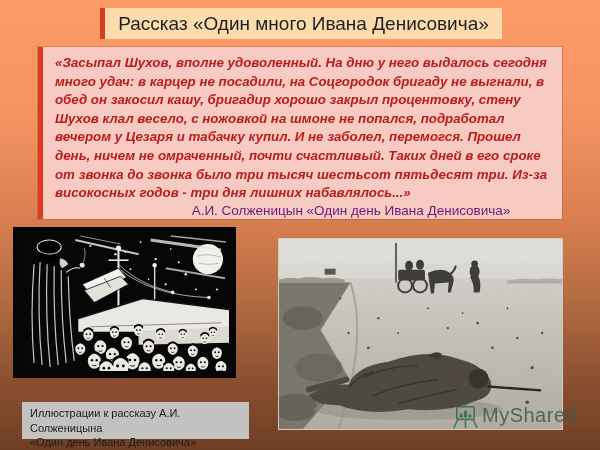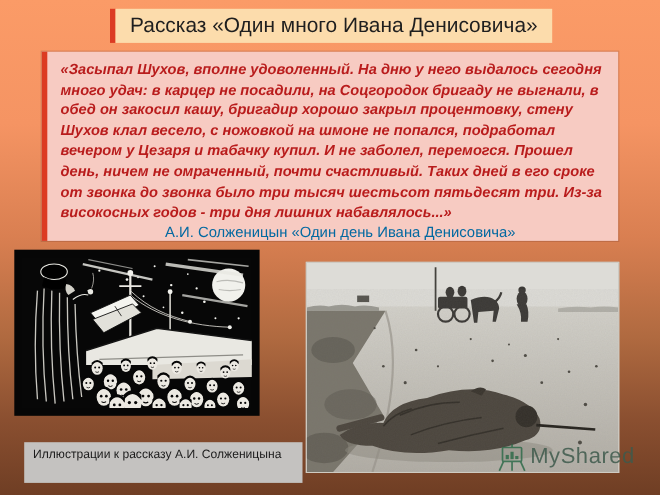--- a/index.html
+++ b/index.html
@@ -26,38 +26,38 @@
     position: absolute; left: 38px; top: 47px; width: 524px; height: 172px;
     background: #f7cbc2; border-left: 5px solid #dc3b22;
     padding: 7px 10px 4px 12px;
     outline: 1px solid rgba(120,60,40,0.25);
   }
   .quote-text {
     font-style: italic; font-weight: bold; color: #b91c1c;
     font-size: 13.3px; line-height: 18.6px;
   }
   .attribution {
-    color: #0369a1; font-size: 13.5px; margin-top: 0;
-    padding-left: 95px; white-space: nowrap;
+    color: #701a75; font-size: 13.5px; margin-top: 0;
+    text-align: center; padding-left: 95px; white-space: nowrap;
   }
 
   .illustration-frame {
     position: absolute; left: 13px; top: 227px; width: 223px; height: 151px;
     background: #060606; padding: 7px;
   }
   .illustration-frame svg { width: 100%; height: 100%; display: block; }
 
   .photo-frame {
     position: absolute; left: 278px; top: 238px; width: 285px; height: 192px;
     border: 1px solid #cfcbc2; background: #c6c3bc;
   }
   .photo-frame svg { width: 100%; height: 100%; display: block; }
 
   .caption-box {
-    position: absolute; left: 22px; top: 402px; width: 253px; height: 37px;
+    position: absolute; left: 22px; top: 402px; width: 227px; height: 37px;
     background: #c4c2c0; color: #1b1b1b;
     font-size: 11px; line-height: 14.5px; padding: 4px 6px 3px 8px;
   }
 
   .watermark {
     position: absolute; left: 452px; top: 401px; height: 28px;
     display: flex; align-items: center; gap: 3px; text-align: right;
   }
   .watermark svg { width: 27px; height: 27px; }
   .watermark-text {
@@ -272,20 +272,21 @@
         <circle cx="265" cy="95" r="1.2"></circle>
           <circle cx="215" cy="110" r="1.3"></circle>
           <circle cx="62" cy="60" r="1"></circle>
       </g>
       <rect x="0" y="40" width="285" height="152" filter="url(#grain)" opacity="0.5"></rect>
     </svg>
   </div>
 
   <div class="caption-box">
     <div>Иллюстрации к рассказу А.И. Солженицына</div>
+    <div>«Один день Ивана Денисовича»</div>
   </div>
 
   <div class="watermark">
     <svg viewBox="0 0 28 28">
       <g stroke="#2f6b4a" stroke-width="1.6" fill="none" opacity="0.85">
         <rect x="5" y="5" width="18" height="13" rx="1"></rect>
         <line x1="14" y1="2" x2="14" y2="5"></line>
         <line x1="6" y1="18" x2="2" y2="27"></line>
         <line x1="22" y1="18" x2="26" y2="27"></line>
         <line x1="14" y1="18" x2="14" y2="27"></line>

